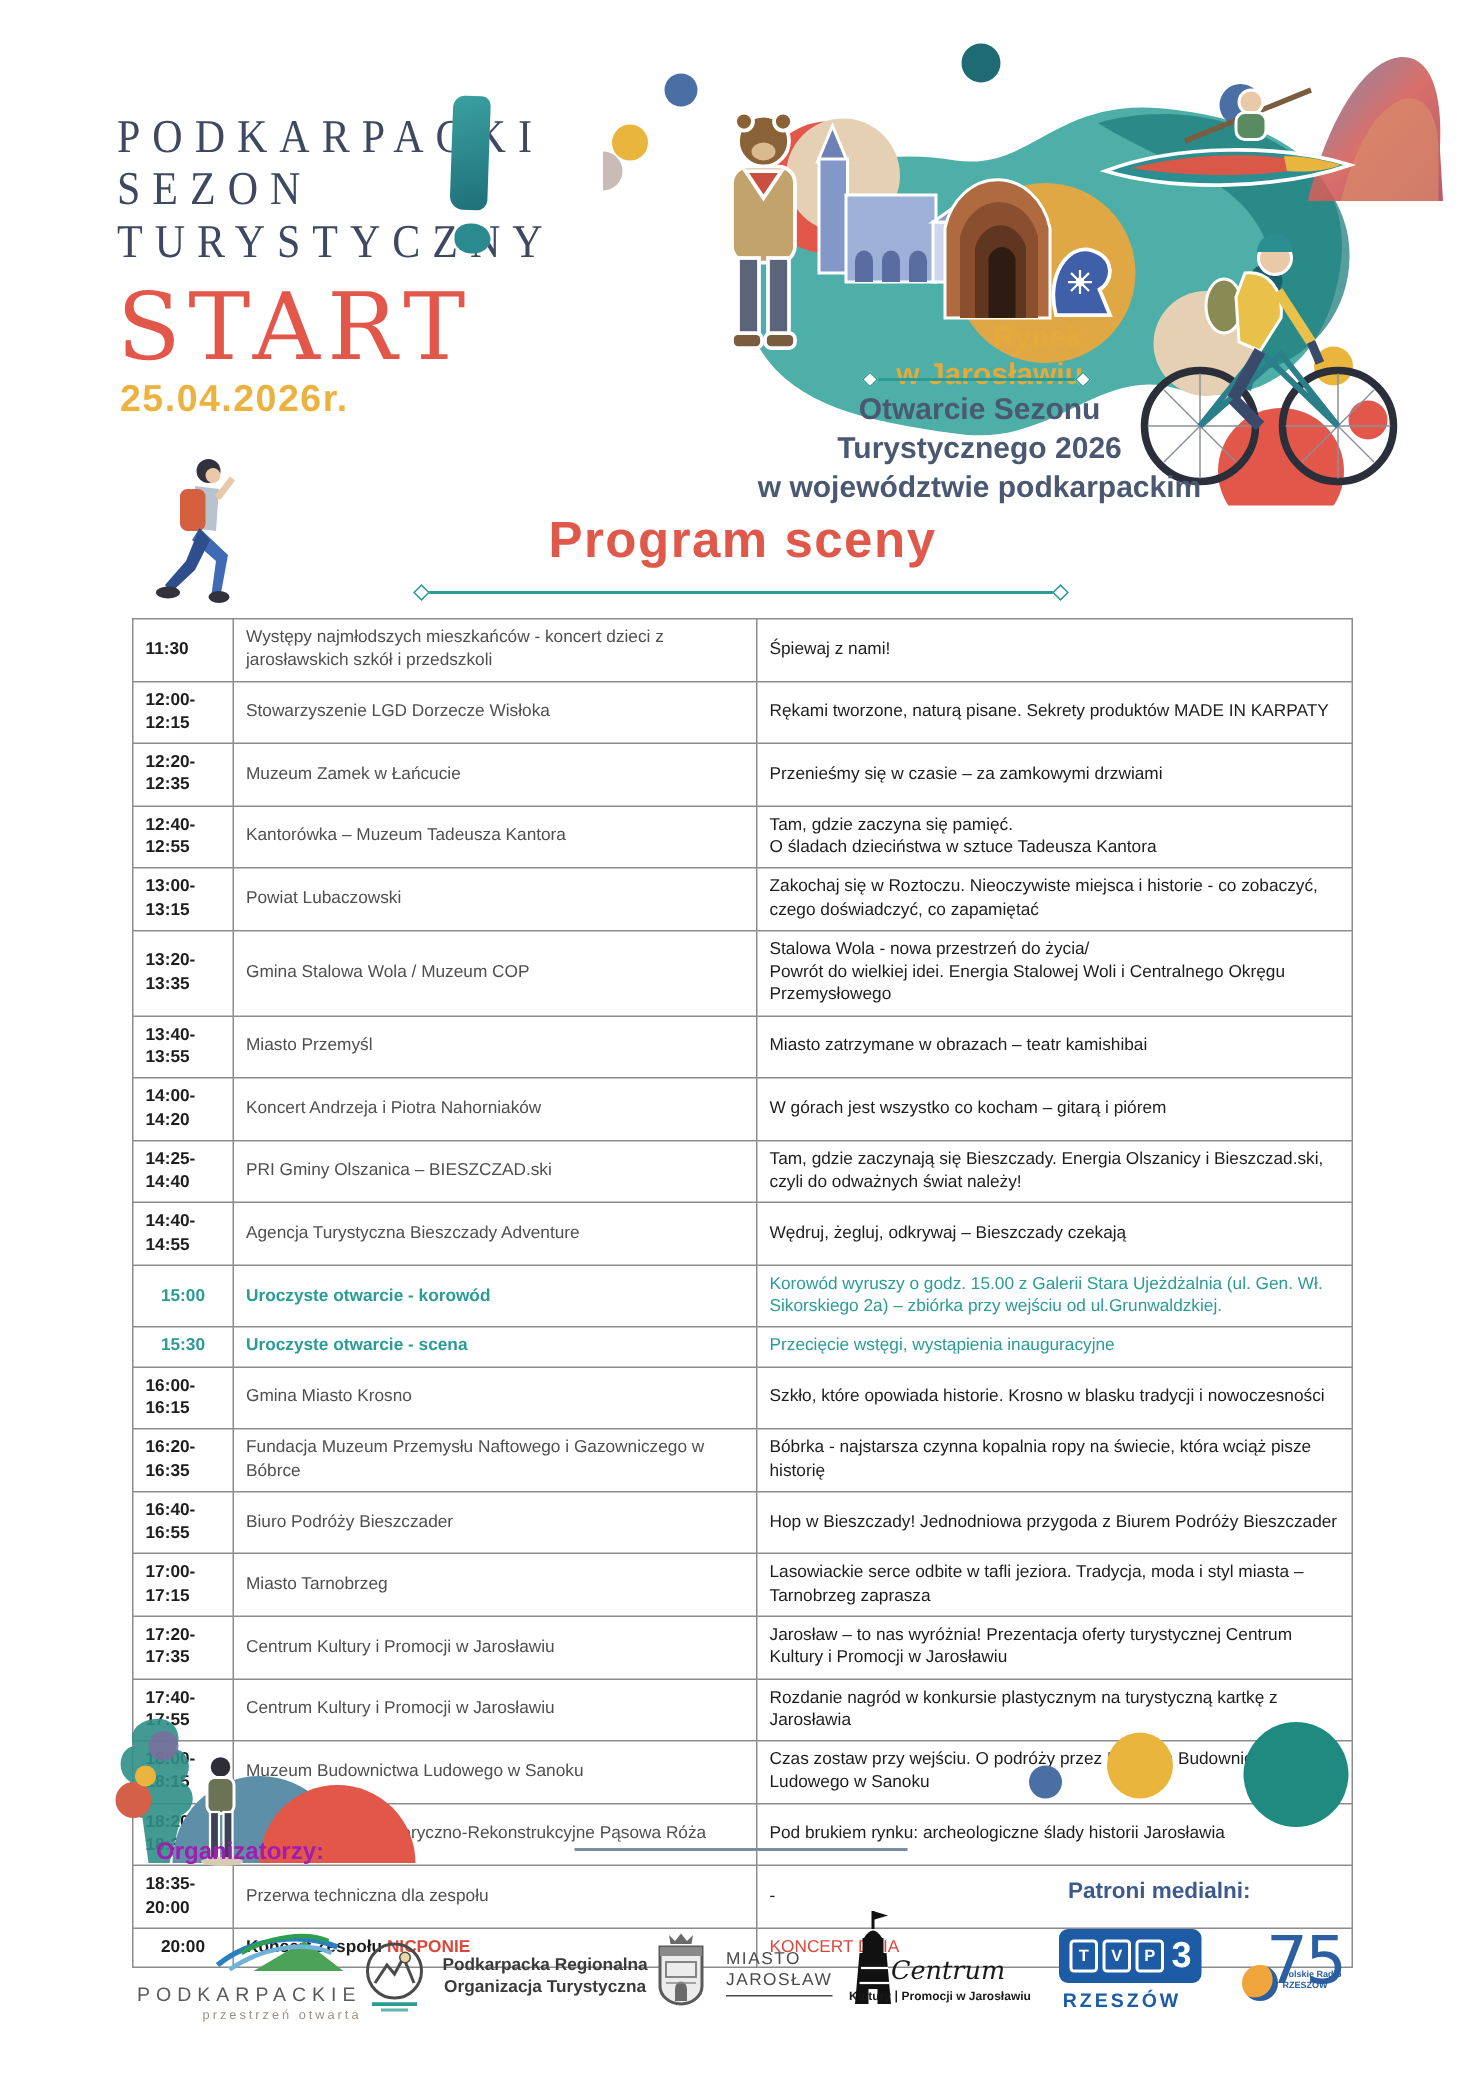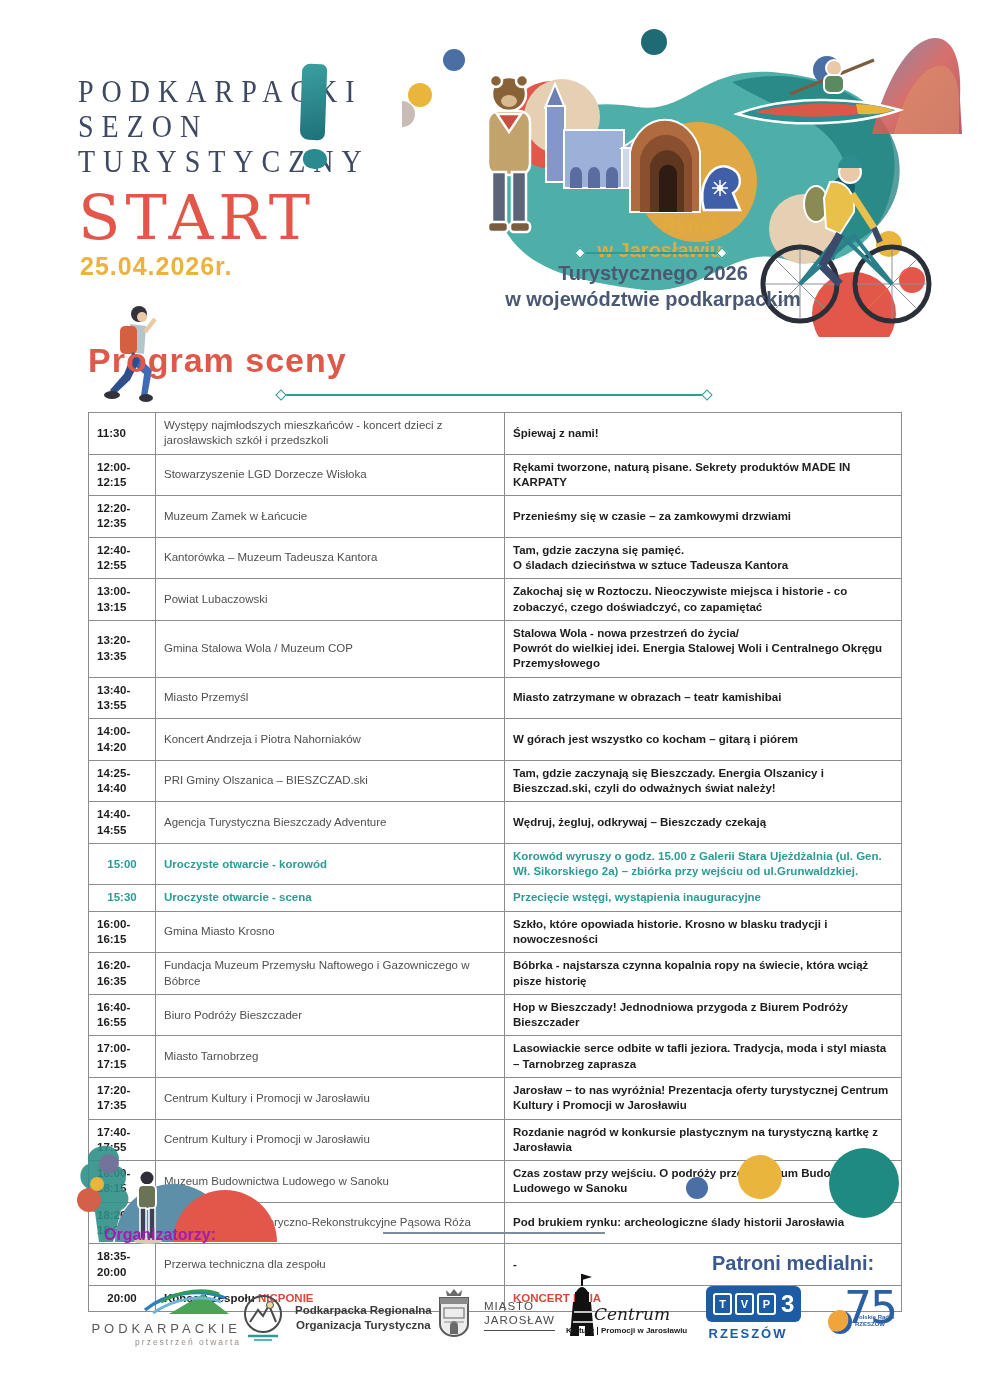--- a/index.html
+++ b/index.html
@@ -30,51 +30,51 @@
   .diamond-line{position:absolute;background:#2b9c95;height:2px;}
   .diamond-line::before,.diamond-line::after{content:"";position:absolute;top:50%;width:6px;height:6px;
             border:1.5px solid #2b9c95;background:#fff;transform:translateY(-50%) rotate(45deg);}
   .diamond-line::before{left:-9px;}
   .diamond-line::after{right:-9px;}
 
   .collage{position:absolute;left:402px;top:22px;z-index:1;}
   .hiker{position:absolute;left:100px;top:302px;}
 
   
-  .program-title{position:absolute;left:88px;top:341px;width:814px;text-align:left;
+  .program-title{position:absolute;left:88px;top:341px;width:814px;text-align:center;
                  font-size:34px;font-weight:bold;color:#e0584a;letter-spacing:1px;}
   .title-divider{left:286px;top:394px;width:416px;}
 
   table.program{position:absolute;left:88px;top:412px;width:814px;border-collapse:collapse;
                 table-layout:fixed;}
   table.program td{border:1px solid #8c8c8c;padding:5px 8px;vertical-align:middle;
                    font-size:11.5px;line-height:1.33;}
   .c-time{width:50px;font-weight:bold;color:#1d1d1d;padding-left:5px;padding-right:3px;}
   .c-org{width:332px;color:#4f4f4f;}
-  .c-desc{font-weight:bold;color:#1d1d1d;white-space:pre-line;}
+  .c-desc{font-weight:normal;color:#1d1d1d;white-space:pre-line;}
   .org-red{color:#d9483b;}
   .row-teal td{padding-top:11px;padding-bottom:11px;}
   .row-teal .c-time{text-align:center;color:#2b9c95;}
   .row-teal .org-main{color:#2b9c95;font-weight:bold;}
   .row-teal .c-desc{color:#2b9c95;}
   .row-final .c-time{text-align:center;}
   .row-final td{padding-top:8px;padding-bottom:8px;}
   .row-final .org-main{color:#1d1d1d;font-weight:bold;}
   .row-final .org-red{font-weight:bold;}
   .row-final .c-desc{color:#d9483b;}
 
   
   .footer-illus{position:absolute;left:75px;top:1142px;}
   .footer-line{position:absolute;left:383px;top:1232px;width:222px;height:2px;background:#7b8da0;}
   .dot{position:absolute;border-radius:50%;}
   .dot-blue{left:686px;top:1177px;width:22px;height:22px;background:#4a6fa5;}
   .dot-yellow{left:738px;top:1155px;width:44px;height:44px;background:#e9b53d;}
   .dot-teal{left:829px;top:1148px;width:70px;height:70px;background:#1f8a80;}
   .organizers-label{position:absolute;left:104px;top:1226px;font-size:16px;font-weight:bold;color:#a21caf;}
-  .patrons-label{position:absolute;left:712px;top:1252px;font-size:20px;font-weight:bold;color:#3d5a8f;}
+  .patrons-label{position:absolute;left:712px;top:1252px;font-size:15px;font-weight:bold;color:#3d5a8f;}
 
   .logo-podk{position:absolute;left:85px;top:1286px;width:156px;text-align:right;}
   .podk-name{font-size:13px;letter-spacing:4px;color:#5a5a5a;margin-top:1px;}
   .podk-tag{font-size:8.5px;color:#9a8f85;letter-spacing:2px;margin-top:1px;}
 
   .logo-prot{position:absolute;left:240px;top:1294px;display:flex;align-items:center;gap:9px;text-align:center;}
   .prot-text{font-size:11.5px;font-weight:bold;color:#3a3a3a;line-height:15px;}
 
   .logo-jar{position:absolute;left:432px;top:1286px;display:flex;align-items:center;gap:8px;}
   .jar-text{font-size:11.5px;color:#4a4a4a;letter-spacing:1px;line-height:14px;
@@ -226,20 +226,21 @@
   <div class="excl-bar"></div>
   <div class="excl-dot"></div>
   <div class="date-text">25.04.2026r.</div>
 
   <div class="venue">
     <div>Rynek</div>
     <div>w Jarosławiu</div>
   </div>
   <div class="diamond-line venue-divider"></div>
   <div class="subtitle">
+    <div>Otwarcie Sezonu</div>
     <div>Turystycznego 2026</div>
     <div>w województwie podkarpackim</div>
   </div>
 
   <svg class="hiker" width="70" height="100" viewBox="0 0 70 100">
     <circle cx="39" cy="12" r="8" fill="#32323c"></circle>
     <circle cx="42" cy="15" r="5" fill="#e9c9a8"></circle>
     <path d="M30,22 L46,24 L44,52 L28,50 Z" fill="#b8c4cc"></path>
     <rect x="20" y="24" width="17" height="28" rx="5" fill="#d4603f"></rect>
     <line x1="45" y1="30" x2="55" y2="17" stroke="#e9c9a8" stroke-width="4.5"></line>

